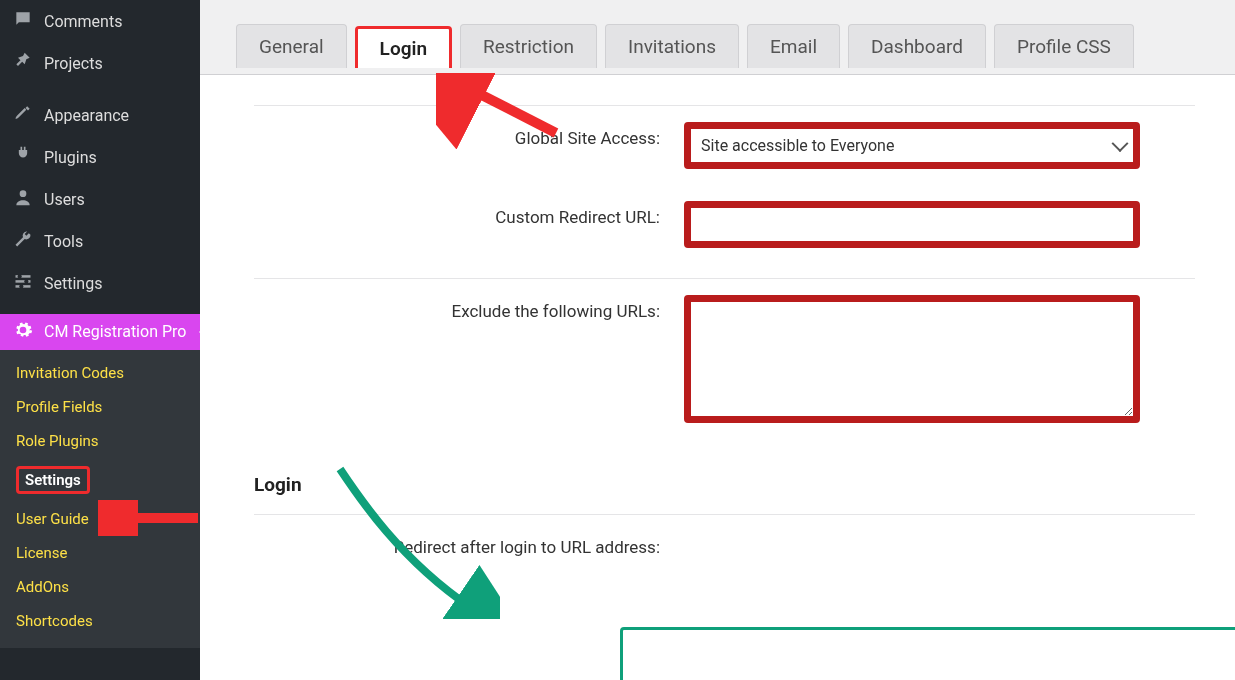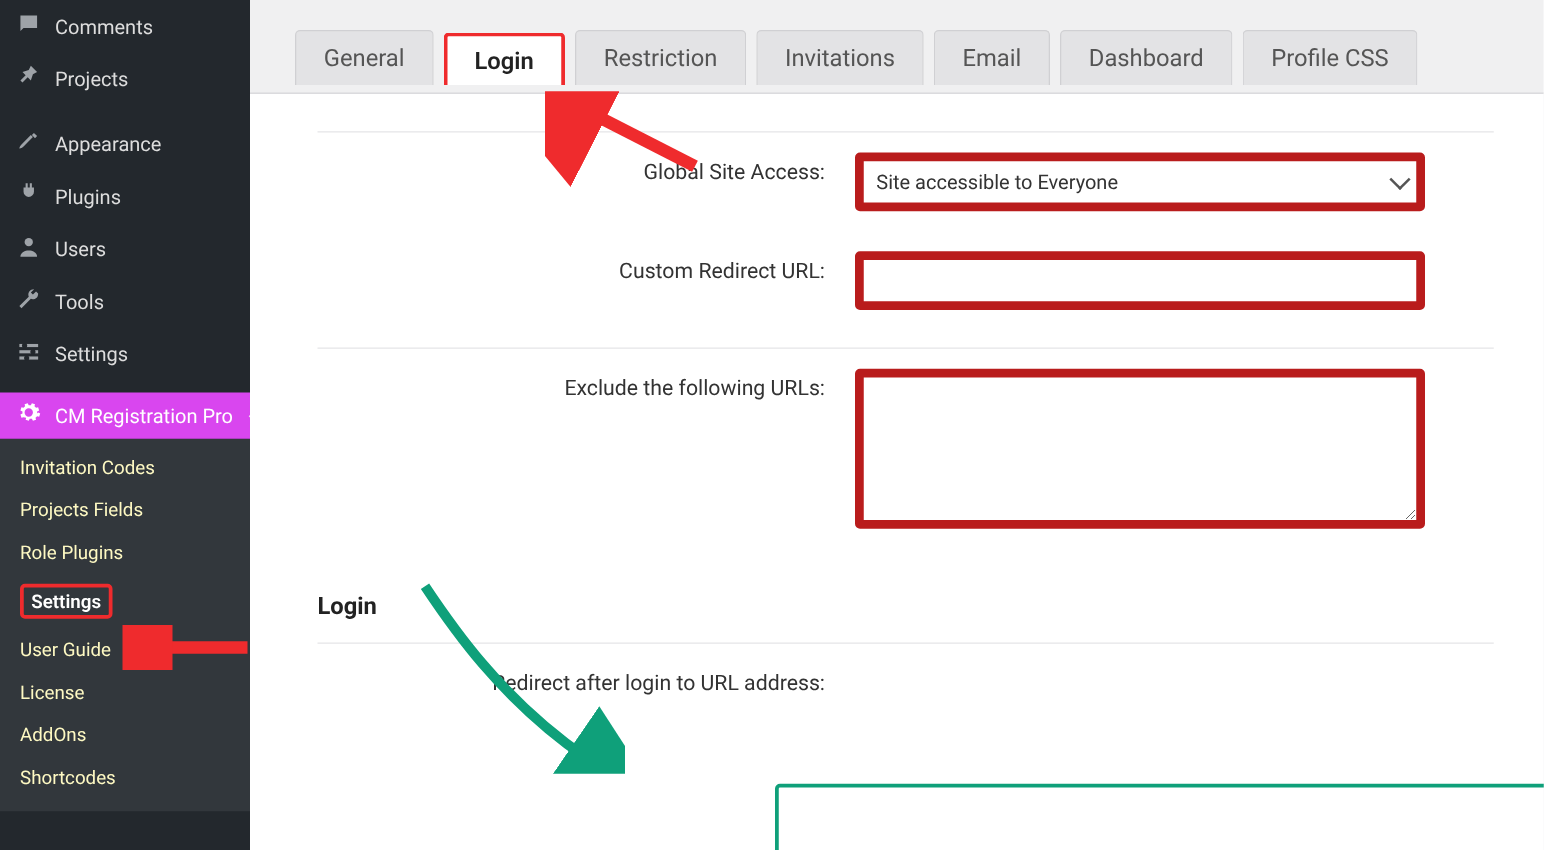--- a/index.html
+++ b/index.html
@@ -12,21 +12,21 @@
   .menu-item { display: flex; align-items: center; height: 42px; padding: 0 12px; cursor: pointer; color: #ddd; }
   .menu-item .icon { width: 22px; text-align: center; margin-right: 10px; font-size: 18px; }
   .menu-sep { height: 10px; }
   .menu-item.current { background: #d946ef; color: #fff; position: relative; padding-top: 6px; padding-bottom: 6px; height: auto; }
   .menu-item.current .label { line-height: 1.25; }
   .menu-item.current::after {
     content: ""; position: absolute; right: -9px; top: 50%; transform: translateY(-50%);
     width: 0; height: 0; border-top: 10px solid transparent; border-bottom: 10px solid transparent; border-right: 10px solid #f0f0f1;
   }
   .submenu { background: #32373c; padding: 6px 0 10px; }
-  .sub-item { padding: 8px 16px; font-size: 15px; color: #fef9c3; cursor: pointer; }
+  .sub-item { padding: 8px 16px; font-size: 15px; color: #fde047; cursor: pointer; }
   .sub-item.active { color: #fff; font-weight: 600; }
   .sub-active-box { display: inline-block; border: 3px solid #ef2b2d; padding: 2px 6px; border-radius: 4px; }
 
   
   .main { flex: 1; background: #f0f0f1; padding: 0 0 0 0; position: relative; }
   .tabs { display: flex; gap: 8px; padding: 24px 0 6px 36px; align-items: flex-end; }
   .tab { background: #e3e3e5; border: 1px solid #d0d0d3; border-bottom: none; border-radius: 4px 4px 0 0; padding: 10px 22px; font-size: 19px; color: #555; cursor: pointer; }
   .tab.active { background: #fff; color: #222; font-weight: 600; border: 3px solid #ef2b2d; border-bottom: 0; padding: 8px 22px; }
   .panel { background: #fff; border-top: 1px solid #d0d0d3; margin: 0 0 0 0; min-height: 620px; padding: 0 0 0 0; position: relative; }
 
@@ -112,21 +112,21 @@
         <div class="menu-sep"></div>
         <div class="menu-item current">
           <span class="icon"><svg width="20" height="20" viewBox="0 0 24 24" fill="#fff">
               <path d="M12 8a4 4 0 100 8 4 4 0 000-8zm9 4l2 1-1 3-2-.5a8 8 0 01-1.5 1.5l.5 2-3 1-1-2a8 8 0 01-2 0l-1 2-3-1 .5-2A8 8 0 017 16.5L5 17l-1-3 2-1a8 8 0 010-2l-2-1 1-3 2 .5A8 8 0 018.5 6L8 4l3-1 1 2a8 8 0 012 0l1-2 3 1-.5 2A8 8 0 0119 7.5l2-.5 1 3-2 1a8 8 0 010 2z"></path>
             </svg></span>
           <span class="label">CM Registration Pro</span>
         </div>
       </div>
     <div class="submenu" id="submenu">
         <div class="sub-item">Invitation Codes</div>
-        <div class="sub-item">Projects Fields</div>
+        <div class="sub-item">Profile Fields</div>
         <div class="sub-item">Role Plugins</div>
         <div class="sub-item active"><span class="sub-active-box">Settings</span></div>
         <div class="sub-item">User Guide</div>
         <div class="sub-item">License</div>
         <div class="sub-item">AddOns</div>
         <div class="sub-item">Shortcodes</div>
       </div>
   </aside>
 
   <main class="main">

